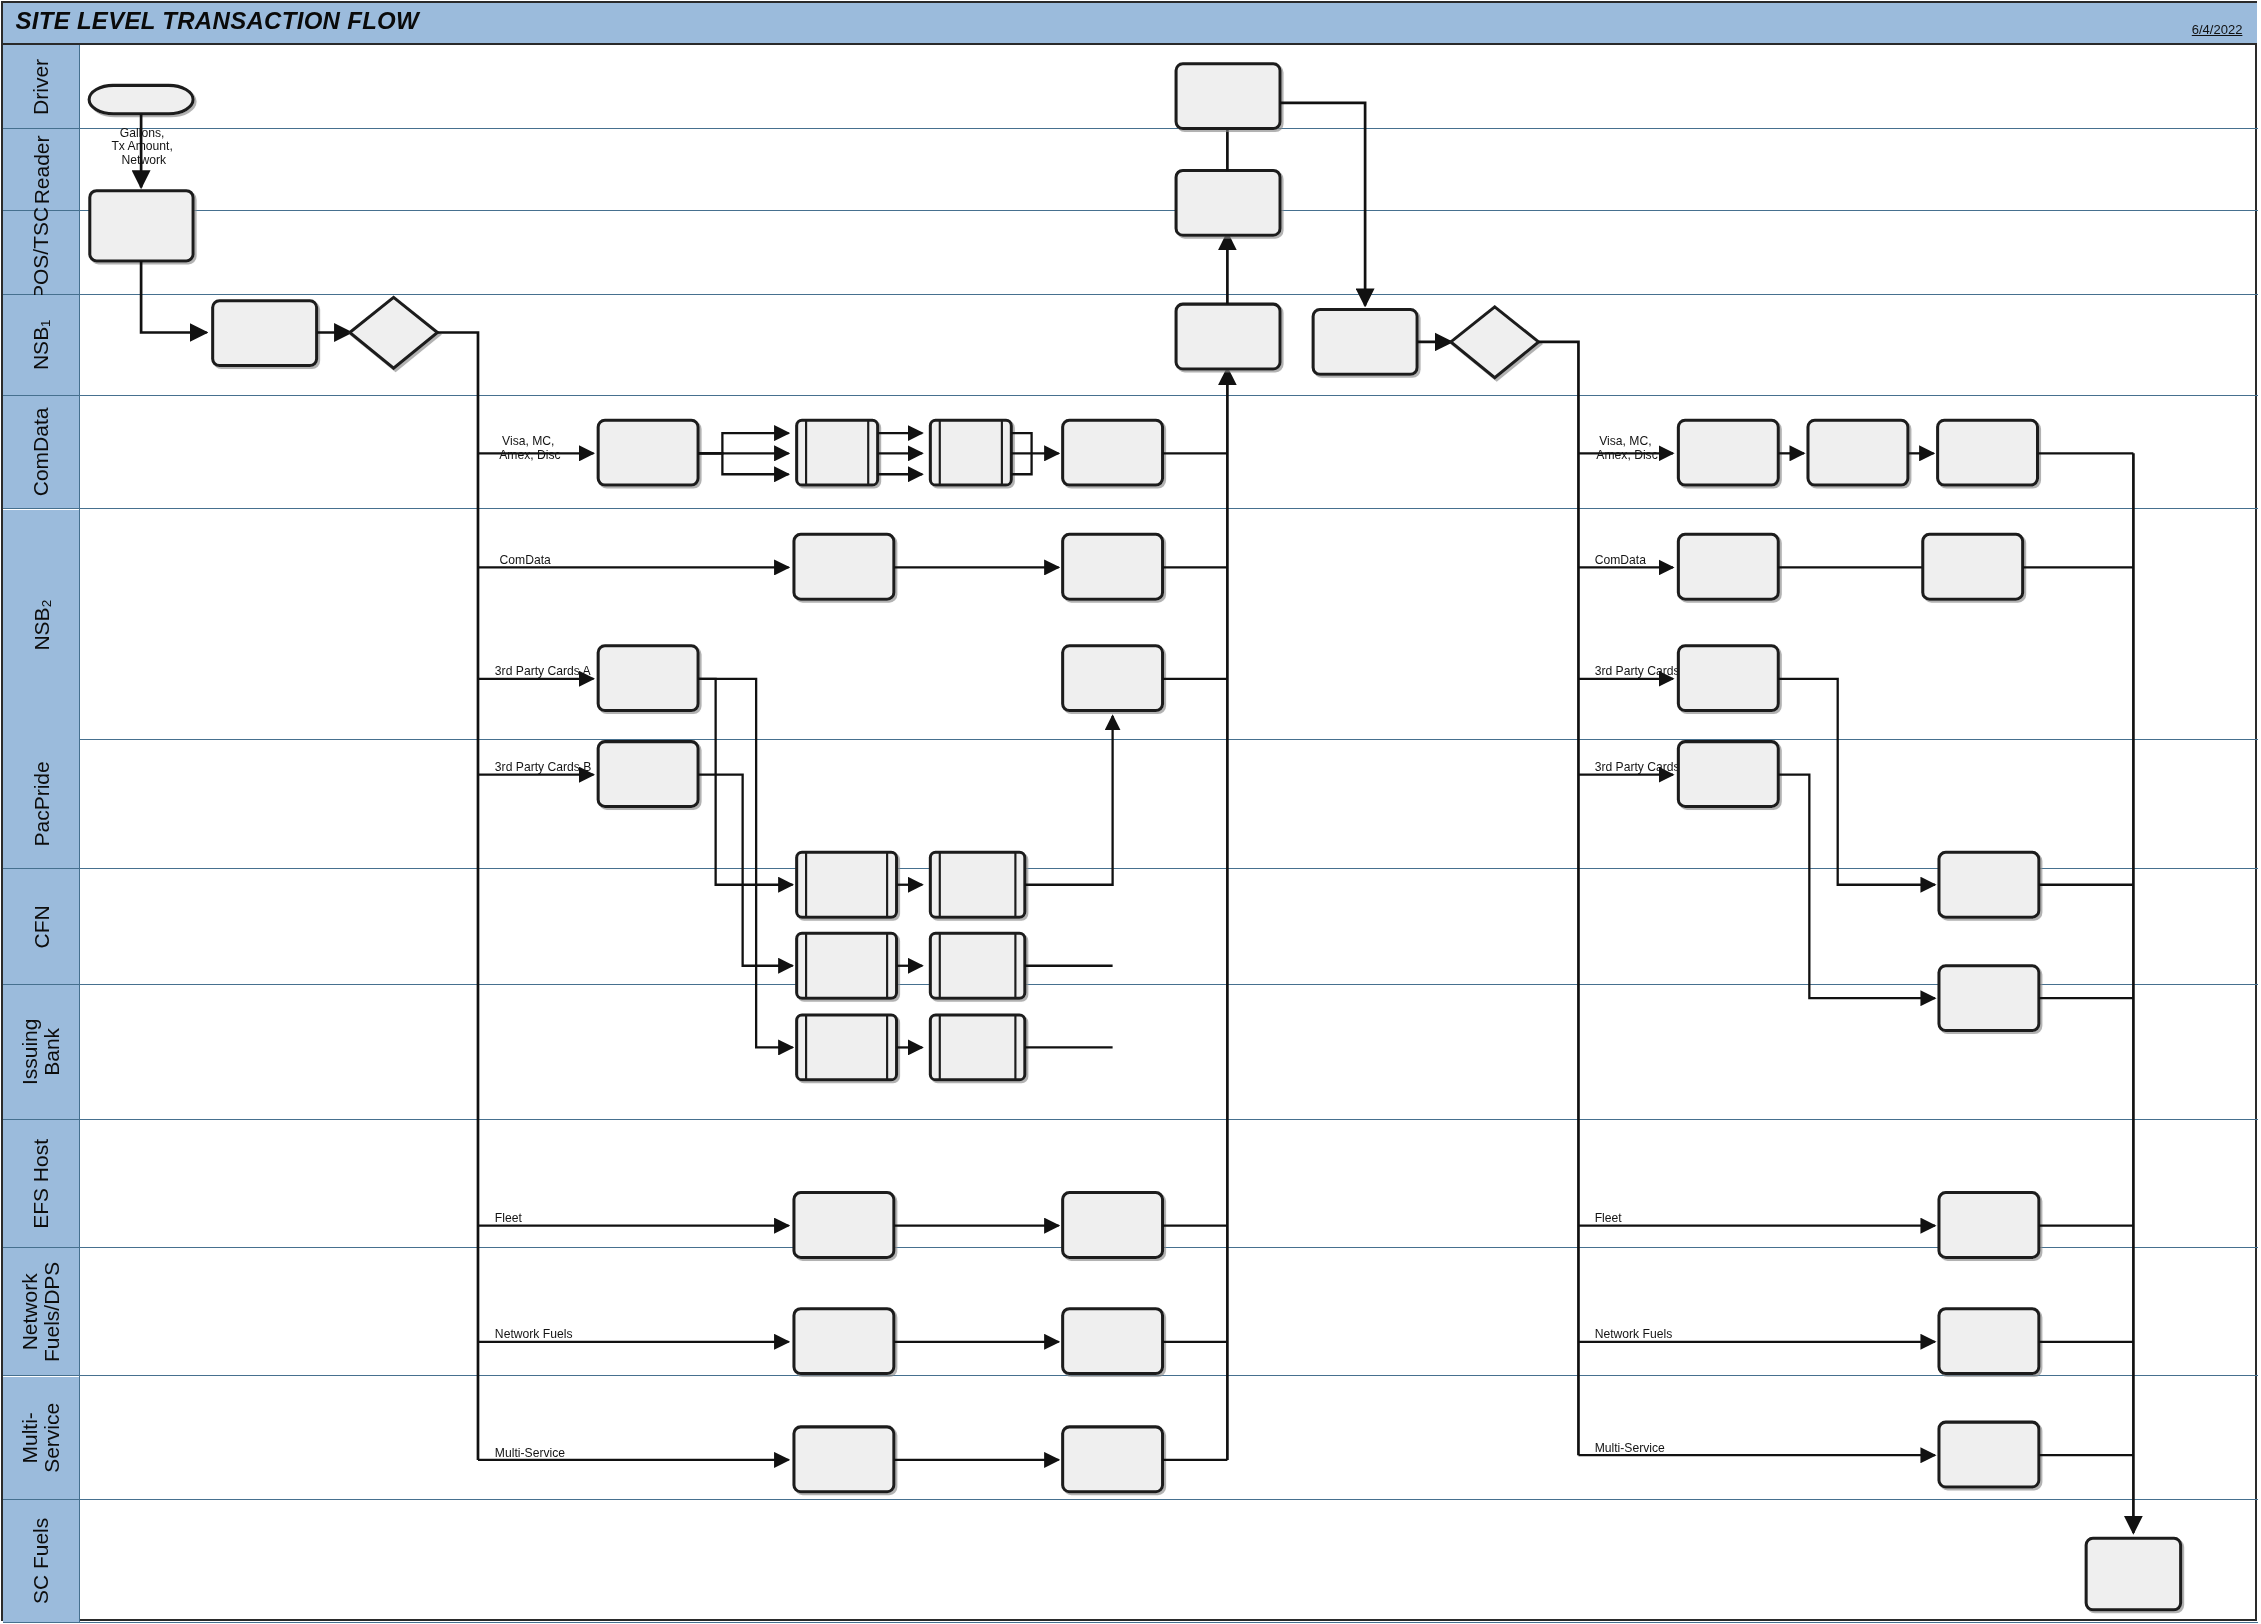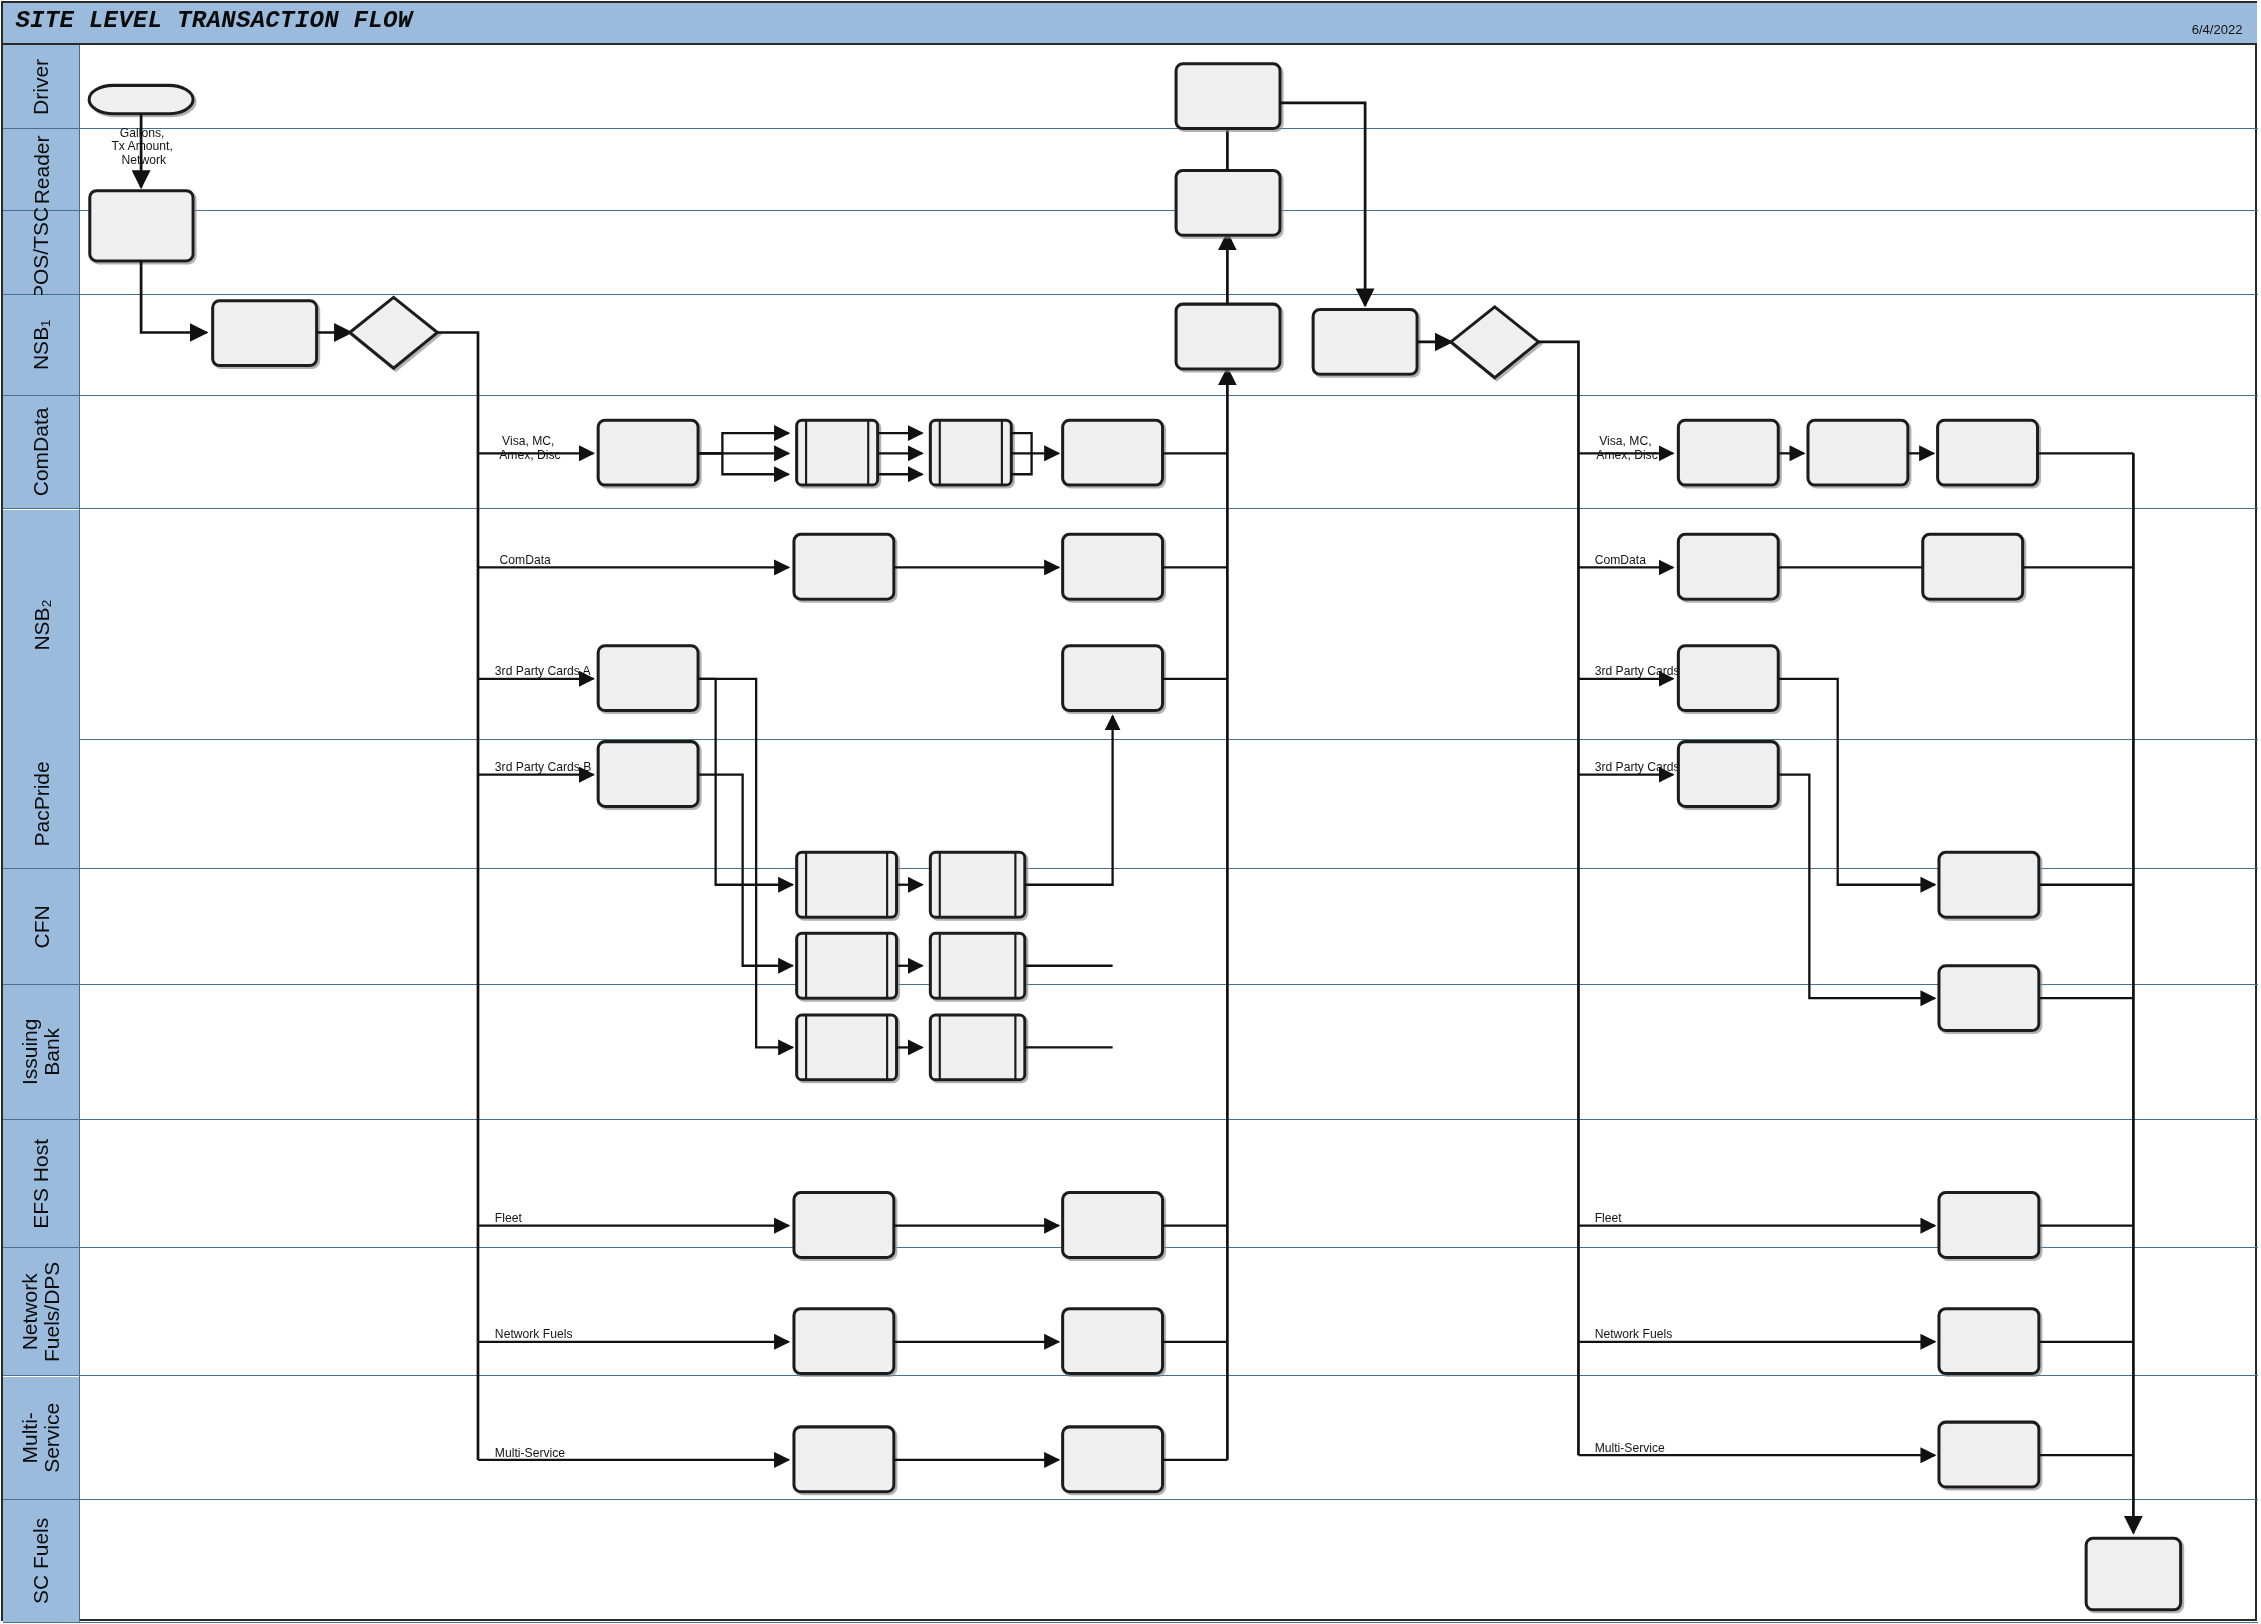--- a/index.html
+++ b/index.html
@@ -22,25 +22,24 @@
     width:2254px;height:42px;
     background:#9bbbdc;
     border-bottom:2px solid #2a2a2a;
     box-sizing:border-box;
   }
   #header-title{
     position:absolute;left:12px;top:4px;
     font-size:24px;font-weight:bold;font-style:italic;
     color:#0a0a0a;letter-spacing:0.3px;
     white-space:nowrap;
-    font-family:Liberation Mono, monospace;
   }
   #header-date{
     position:absolute;right:15px;top:19px;
-    font-size:13px;color:#111;white-space:nowrap;
+    font-size:13px;color:#111;white-space:nowrap;text-decoration:underline;
   }
   
   .lane-label{
     position:absolute;left:3.4px;
     width:76px;
     background:#9bbbdc;
     border-bottom:0.7px solid #46708f;
     box-sizing:border-box;
     display:flex;align-items:center;justify-content:center;
   }

